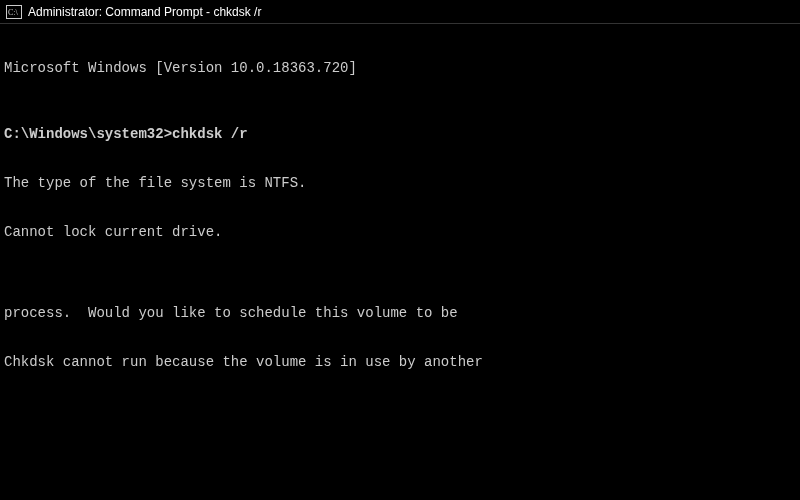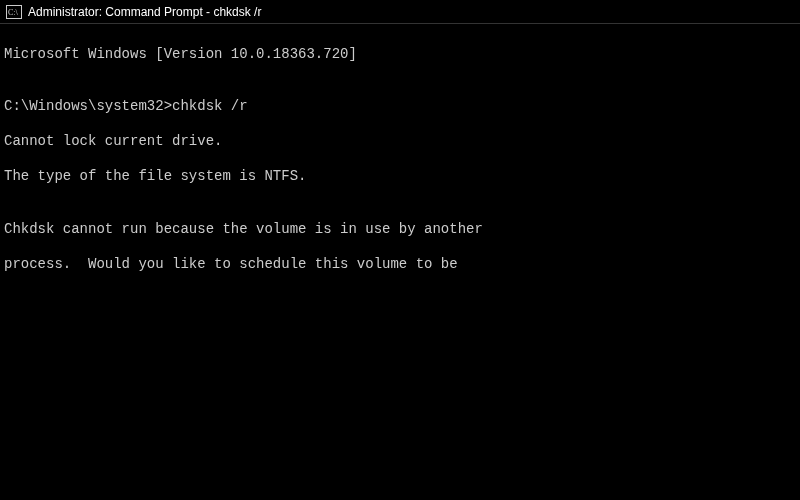--- a/index.html
+++ b/index.html
@@ -44,40 +44,42 @@
     .terminal {
       padding: 4px 4px;
       color: #cccccc;
       font-size: 14px;
       line-height: 1.25;
       white-space: pre-wrap;
       font-family: Consolas, 'Courier New', monospace;
     }
     .terminal-line {
       display: block;
+      margin-top: 14px;
     }
     .prompt-line {
       display: block;
+      font-weight: bold;
     }
   </style>
 </head>
 <body>
 
 <div class="titlebar">
   <span class="titlebar-icon">
     <svg viewBox="0 0 16 14">
       <rect x="0.5" y="0.5" width="15" height="13" fill="#000" stroke="#ccc" stroke-width="1"></rect>
       <text x="2" y="10" font-size="8" fill="#ccc" font-family="Consolas">C:\</text>
     </svg>
   </span>
   <span class="titlebar-text">Administrator: Command Prompt - chkdsk  /r</span>
 </div>
 
 <div class="terminal">
 <span class="terminal-line">Microsoft Windows [Version 10.0.18363.720]</span>
 <span class="terminal-line"></span>
 <span class="prompt-line"><span>C:\Windows\system32&gt;</span><span>chkdsk /r</span></span>
+<span class="terminal-line">The type of the file system is NTFS.</span>
 <span class="terminal-line">Cannot lock current drive.</span>
-<span class="terminal-line">The type of the file system is NTFS.</span>
 <span class="terminal-line"></span>
+<span class="terminal-line">process.  Would you like to schedule this volume to be</span>
 <span class="terminal-line">Chkdsk cannot run because the volume is in use by another</span>
-<span class="terminal-line">process.  Would you like to schedule this volume to be</span>
 </div>
 
 </body></html>

